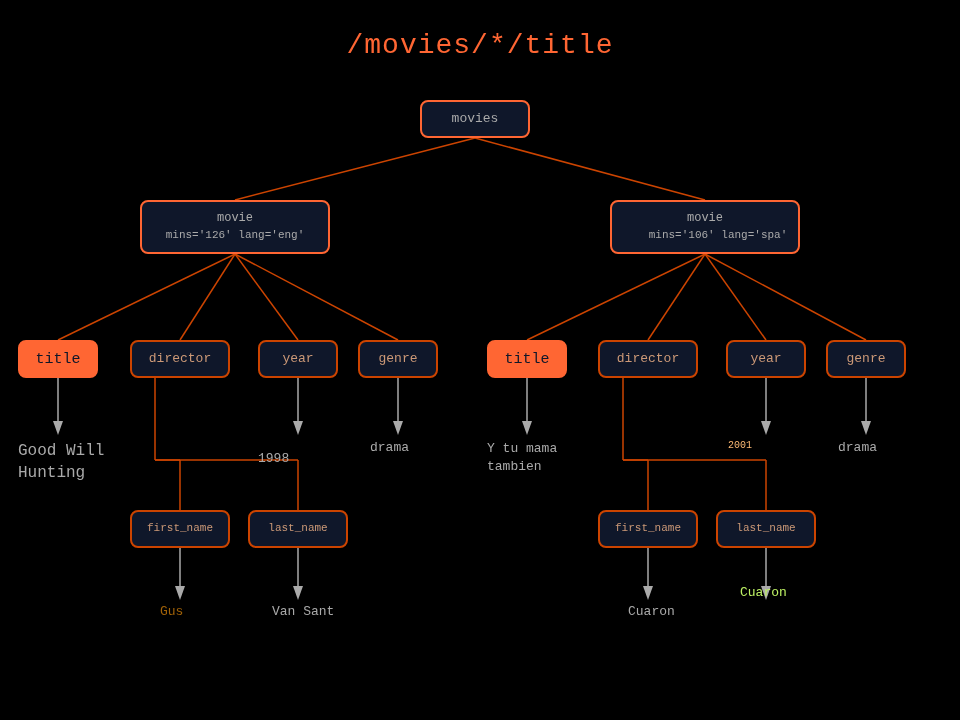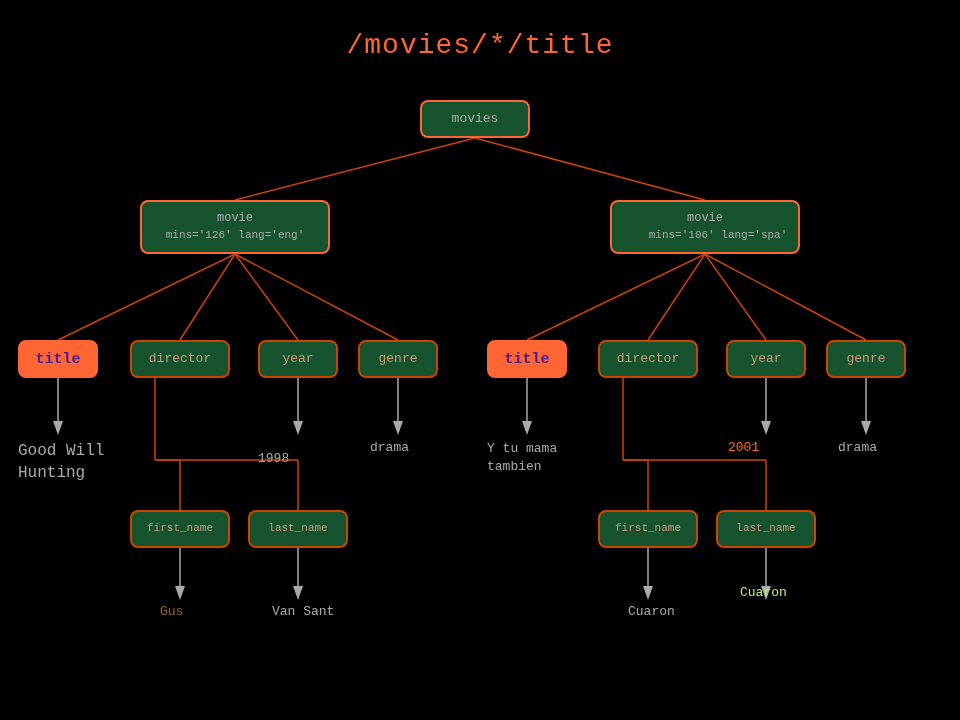--- a/index.html
+++ b/index.html
@@ -42,29 +42,29 @@
       border-radius: 8px;
       border: 2px solid #cc4400;
       color: #cc9977;
       font-family: 'Courier New', Courier, monospace;
       font-size: 13px;
       text-align: center;
       display: flex;
       flex-direction: column;
       align-items: center;
       justify-content: center;
-      background: #14532d;
+      background: #0f172a;
       line-height: 1.4;
     }
 
     .node-box.highlight {
       background: #ff6633;
-      color: #4c1d95;
+      color: #0f172a;
       border-color: #ff6633;
-      font-weight: bold;
+      font-weight: normal;
       font-size: 15px;
     }
 
     .node-box.orange-border {
       border-color: #ff6633;
       color: #aaa;
     }
   </style>
 </head>
 <body>
@@ -205,21 +205,21 @@
   <div style="position:absolute; left:258px; top:360px; color:#aaa; font-family:'Courier New',monospace; font-size:13px;margin-top:11px;">1998</div>
 
   <div style="position:absolute; left:370px; top:360px; color:#aaa; font-family:'Courier New',monospace; font-size:13px;">drama</div>
 
   <div style="position:absolute; left:160px; top:524px; color:#a16207; font-family:'Courier New',monospace; font-size:13px;">Gus</div>
 
   <div style="position:absolute; left:272px; top:524px; color:#aaa; font-family:Liberation Mono, monospace; font-size:13px;text-align:right;">Van Sant</div>
 
   <div style="position:absolute; left:487px; top:360px; color:#aaa; font-family:'Courier New',monospace; font-size:13px; line-height:1.4;">Y tu mama<br>tambien</div>
 
-  <div style="position:absolute; left:728px; top:360px; color:#f97316; font-family:'Courier New',monospace; font-size:13px;">2001</div>
+  <div style="position:absolute; left:728px; top:360px; color:#fdba74; font-family:'Courier New',monospace; font-size:10px;">2001</div>
 
   <div style="position:absolute; left:838px; top:360px; color:#aaa; font-family:'Courier New',monospace; font-size:13px;">drama</div>
 
   <div style="position:absolute; left:628px; top:524px; color:#aaa; font-family:'Courier New',monospace; font-size:13px;">Cuaron</div>
 
   <div style="position:absolute; left:740px; top:505px; color:#bef264; font-family:'Courier New',monospace; font-size:13px;">Cuaron</div>
 
 </div>
 
 </body></html>

